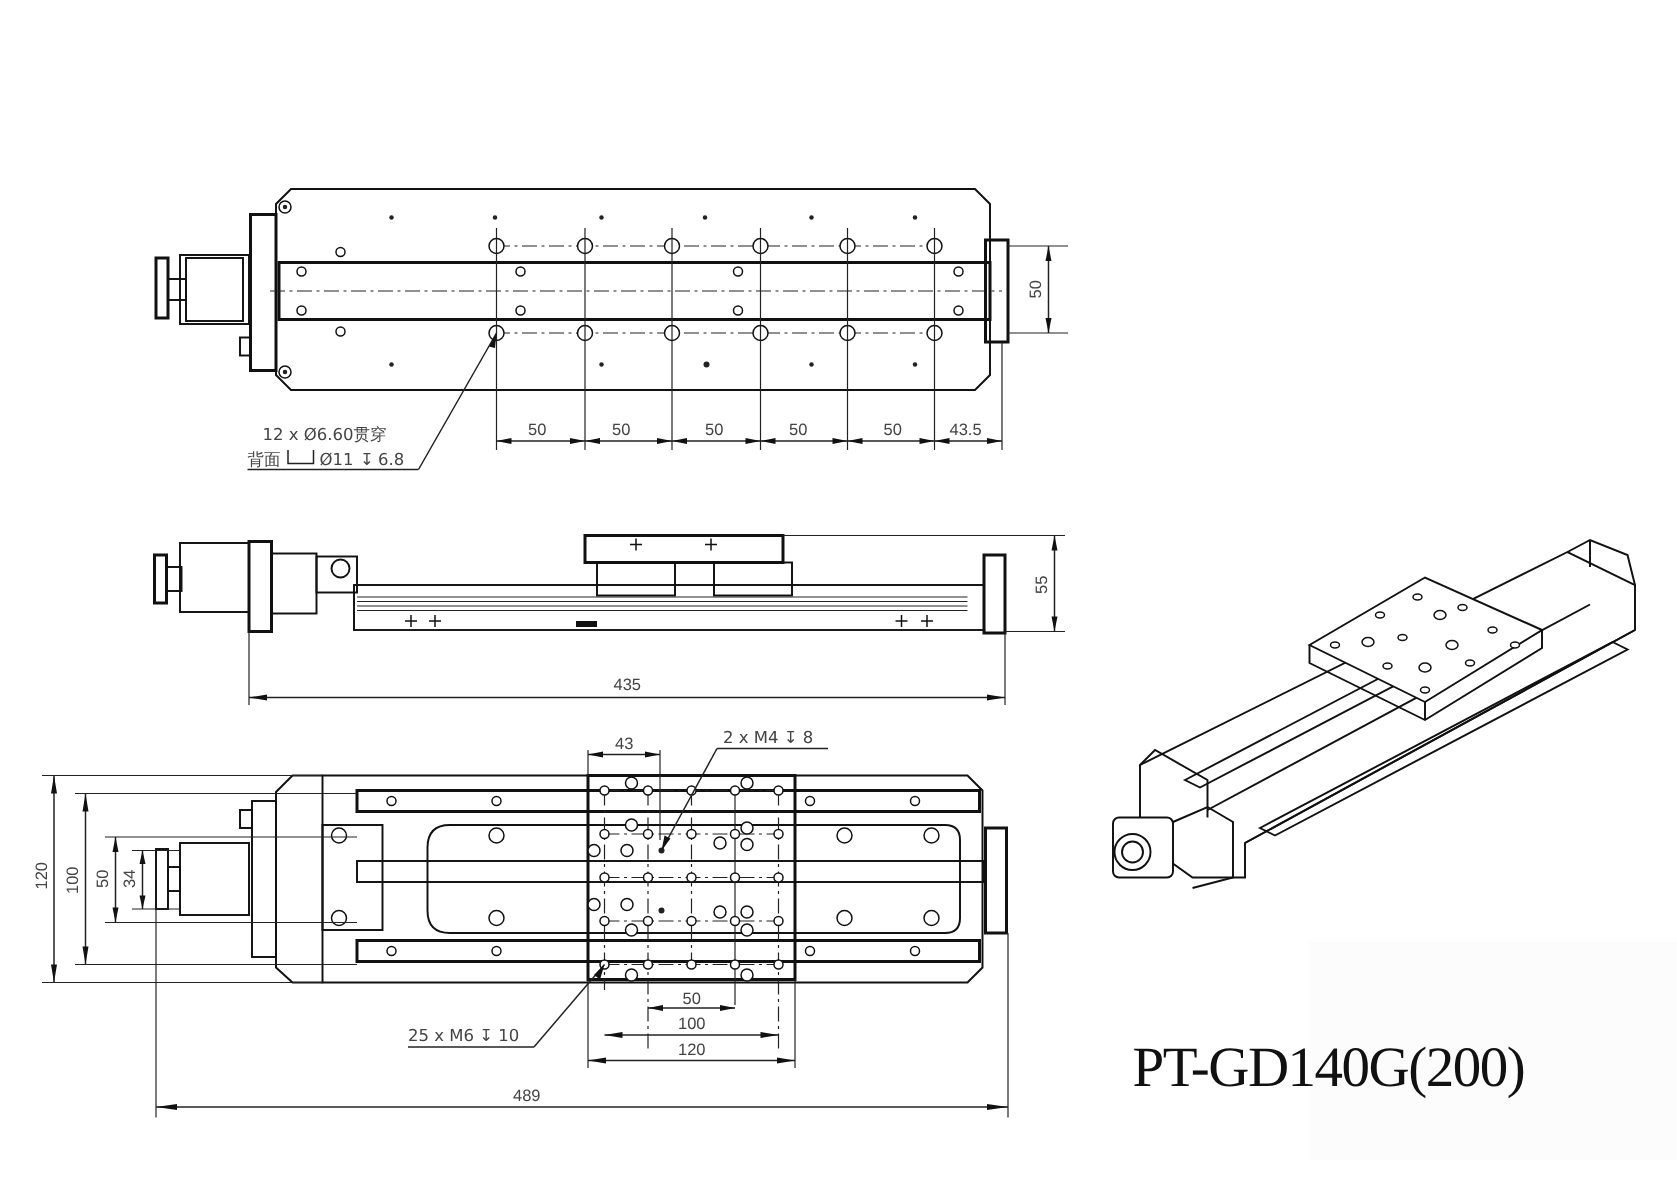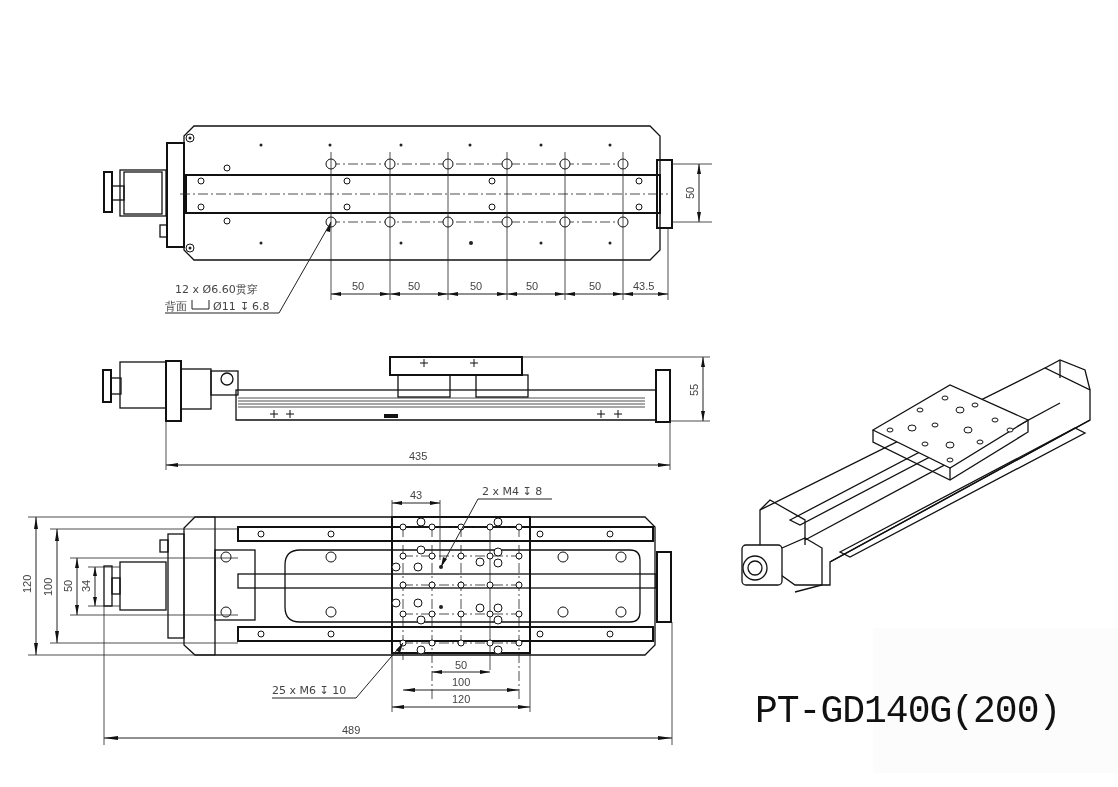--- a/index.html
+++ b/index.html
@@ -7,21 +7,21 @@
   #drawing { position: absolute; left: 0; top: 0; width: 1118px; height: 787px; }
   .ln { stroke: #111; fill: none; stroke-width: 1.3; }
   .thk { stroke: #111; fill: none; stroke-width: 2; }
   .thin { stroke: #222; fill: none; stroke-width: 0.8; }
   .dash { stroke: #222; fill: none; stroke-width: 0.8; stroke-dasharray: 10 3 2 3; }
   .dim { stroke: #222; fill: none; stroke-width: 1; }
   .dimtxt { font-family: "Liberation Sans", sans-serif; font-size: 11px; fill: #444; }
   .notetxt { font-family: "DejaVu Sans", sans-serif; font-size: 11px; fill: #444; }
   .hole { stroke: #111; fill: #fff; stroke-width: 1; }
   .dot { fill: #222; }
-  .title-box { position: absolute; left: 755px; top: 690px; font-family: Liberation Mono, monospace; font-size: 38px; color: #111; letter-spacing: -1px; }
+  .title-box { position: absolute; left: 755px; top: 690px; font-family: Liberation Serif, serif; font-size: 38px; color: #111; letter-spacing: -1px; }
   .iso-bg { position: absolute; left: 873px; top: 628px; width: 245px; height: 145px; background: #fcfcfc; }
 </style>
 </head>
 <body>
 
 <svg id="drawing" viewBox="0 0 1118 787" xmlns="http://www.w3.org/2000/svg">
 
   <g>
 
     <rect class="thk" x="104" y="172" width="8" height="40"></rect>

